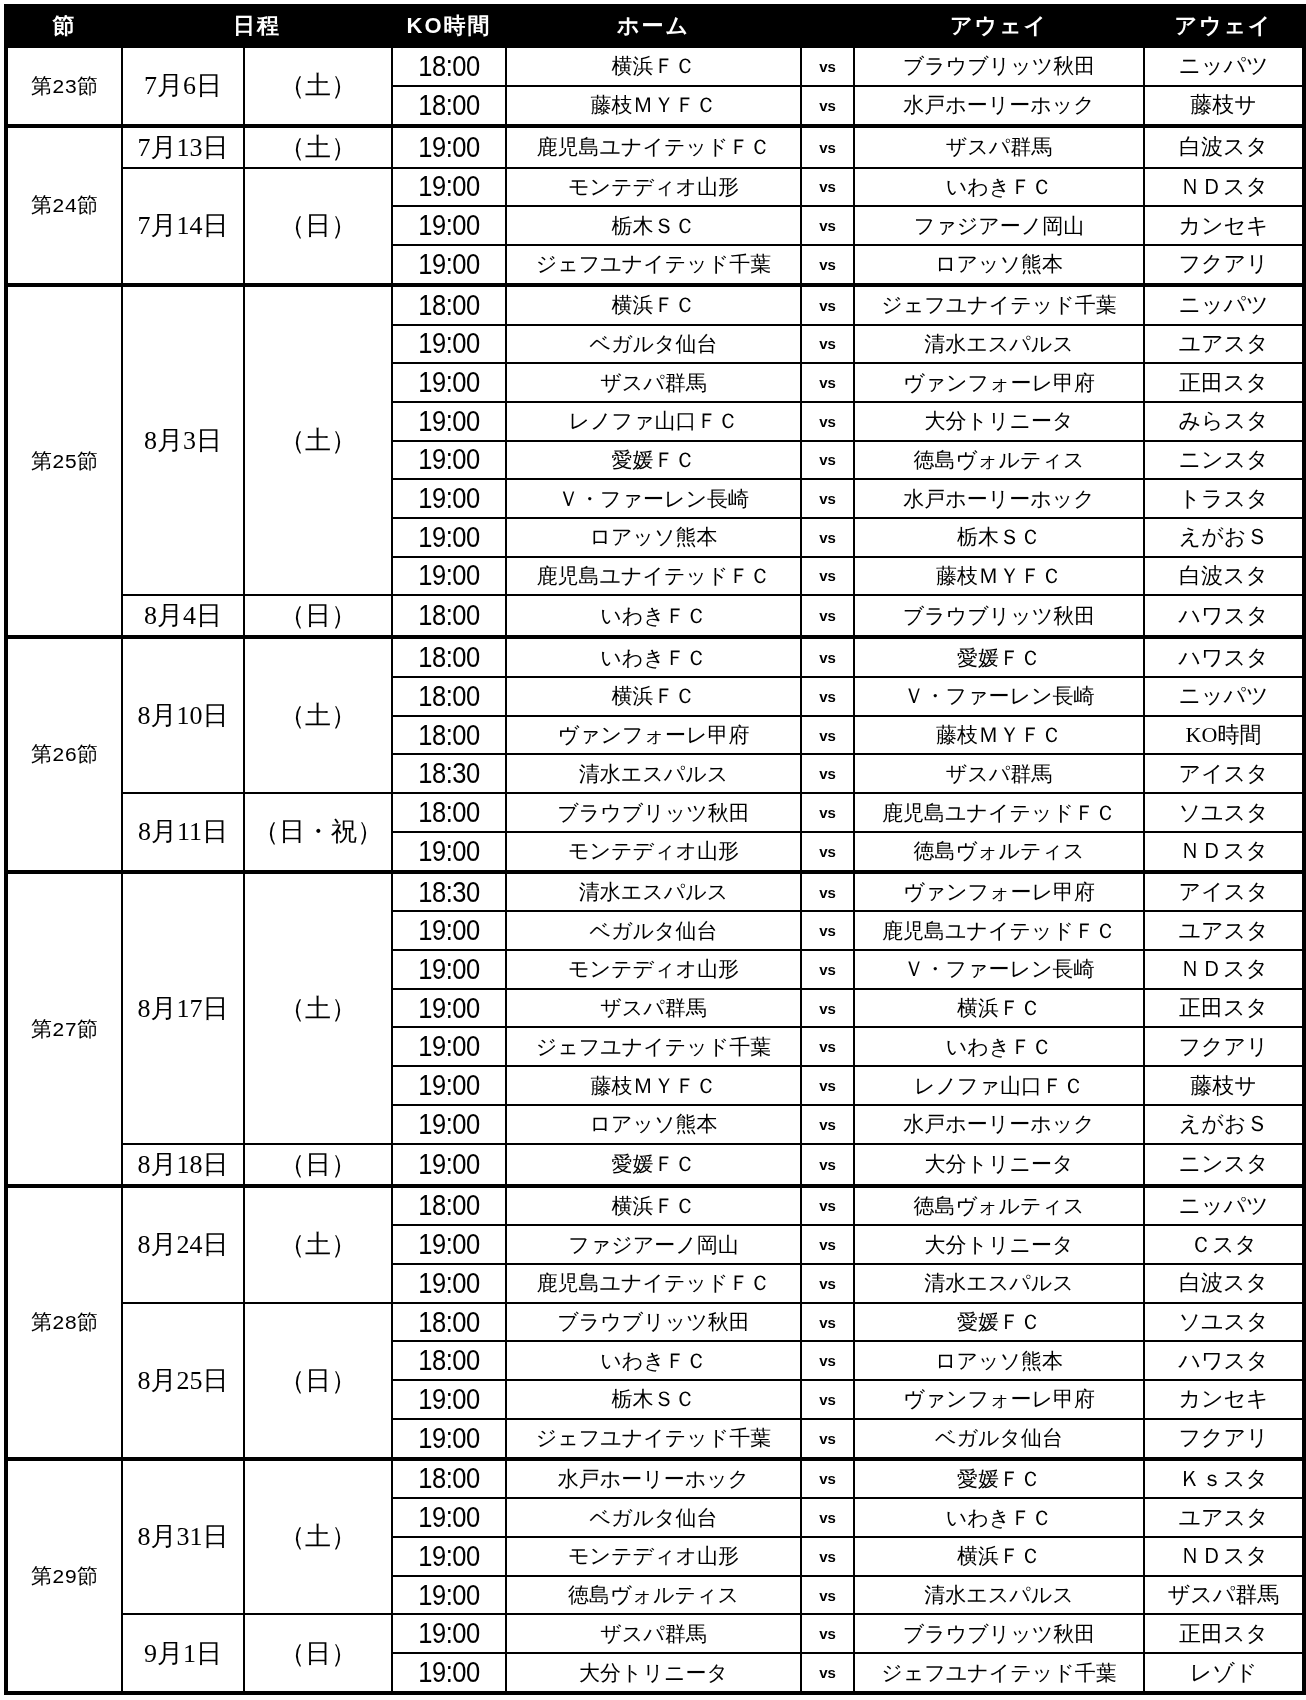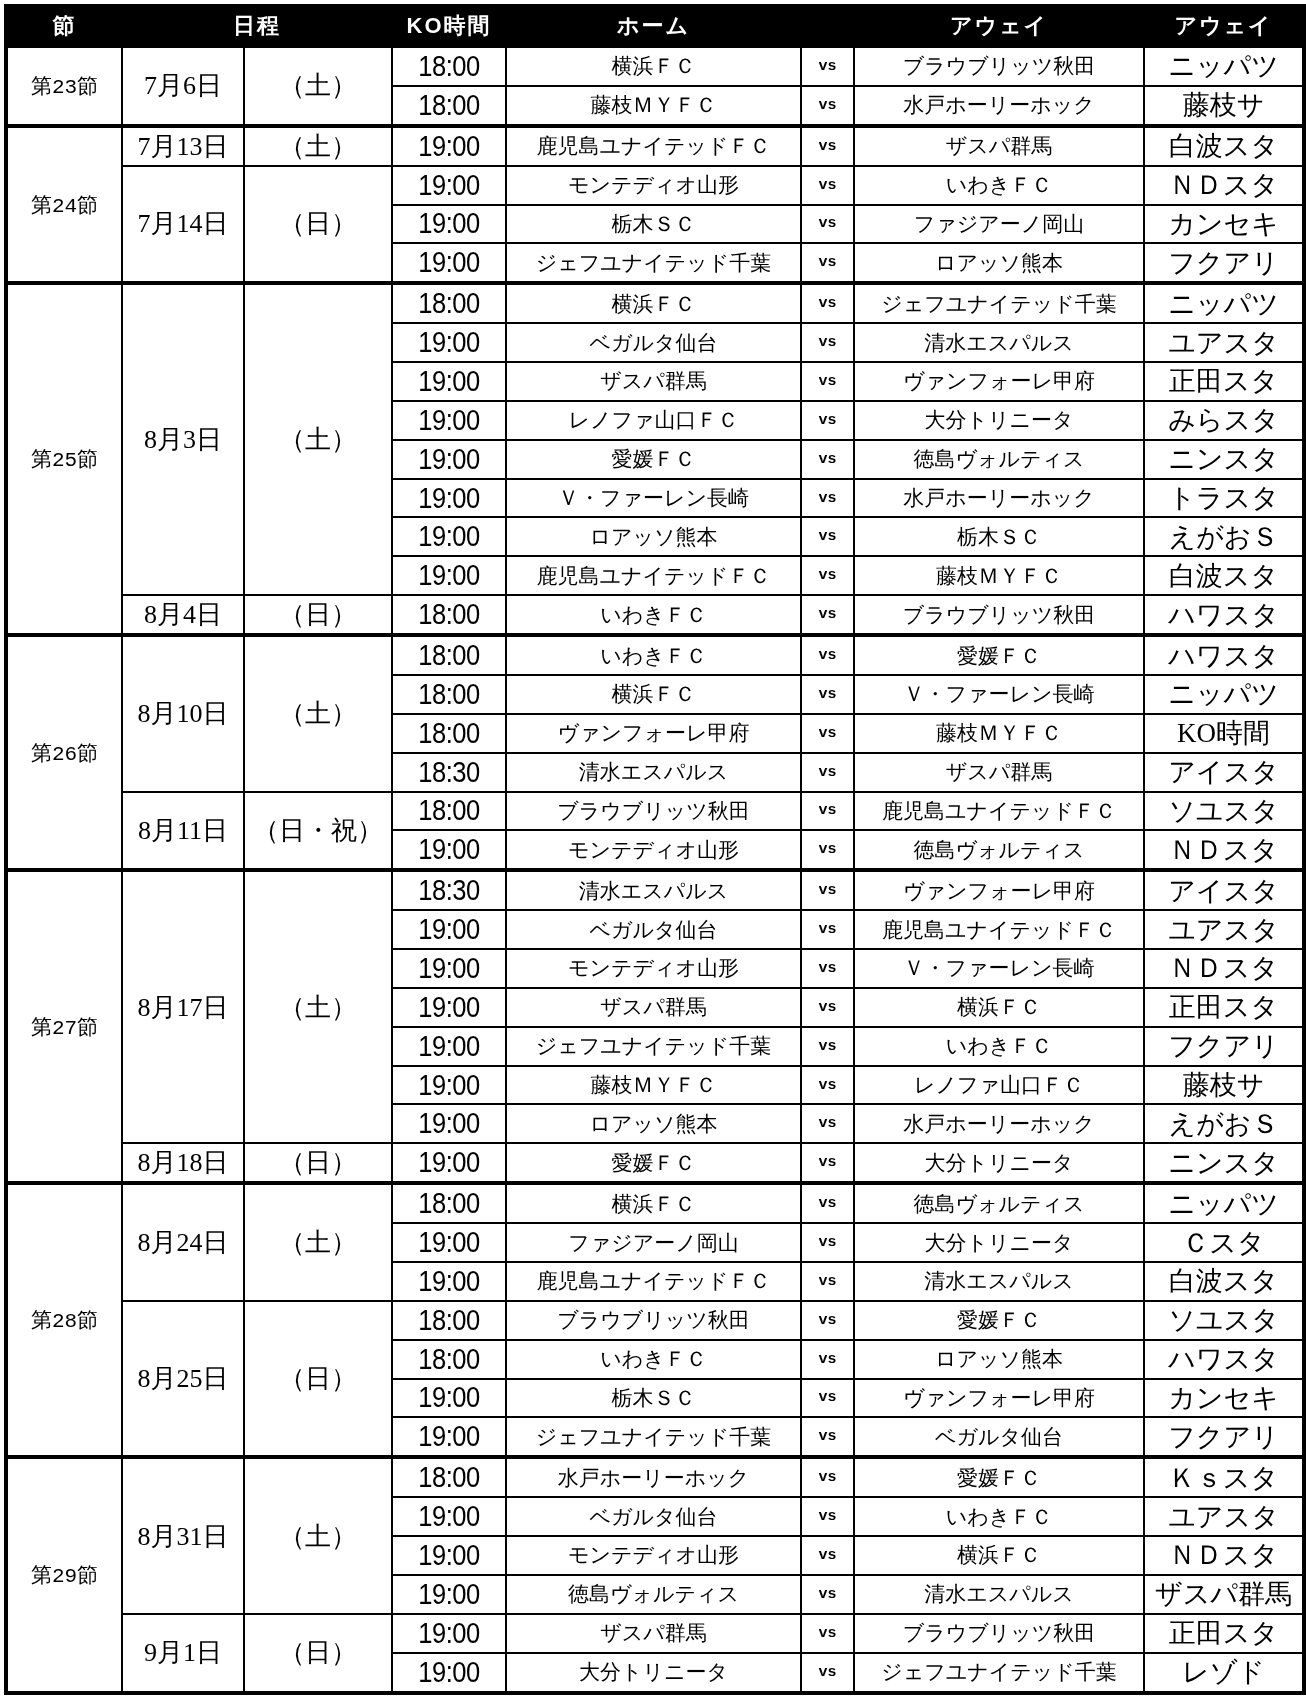--- a/index.html
+++ b/index.html
@@ -49,26 +49,26 @@
   td.time-cell {
     font-family: "Liberation Sans", "DejaVu Sans", sans-serif;
     font-size: 29px;
   }
   td.time-cell .time-text {
     display: inline-block;
     transform: scaleX(0.88);
     letter-spacing: -0.5px;
   }
   td.vs-cell {
-    font-family: Liberation Mono, monospace;
+    font-family: Liberation Sans, sans-serif;
     font-weight: bold;
     font-size: 15px;
   }
   td.home-cell, td.away-cell { font-size: 21px; }
-  td.stadium-cell { font-size: 27px; }
+  td.stadium-cell { font-size: 22px; }
   td.date-cell, td.day-cell { font-size: 26px; }
 </style>
 </head>
 <body>
 
 <table class="schedule">
   <colgroup>
     <col style="width:116px">
     <col style="width:122px">
     <col style="width:148px">

